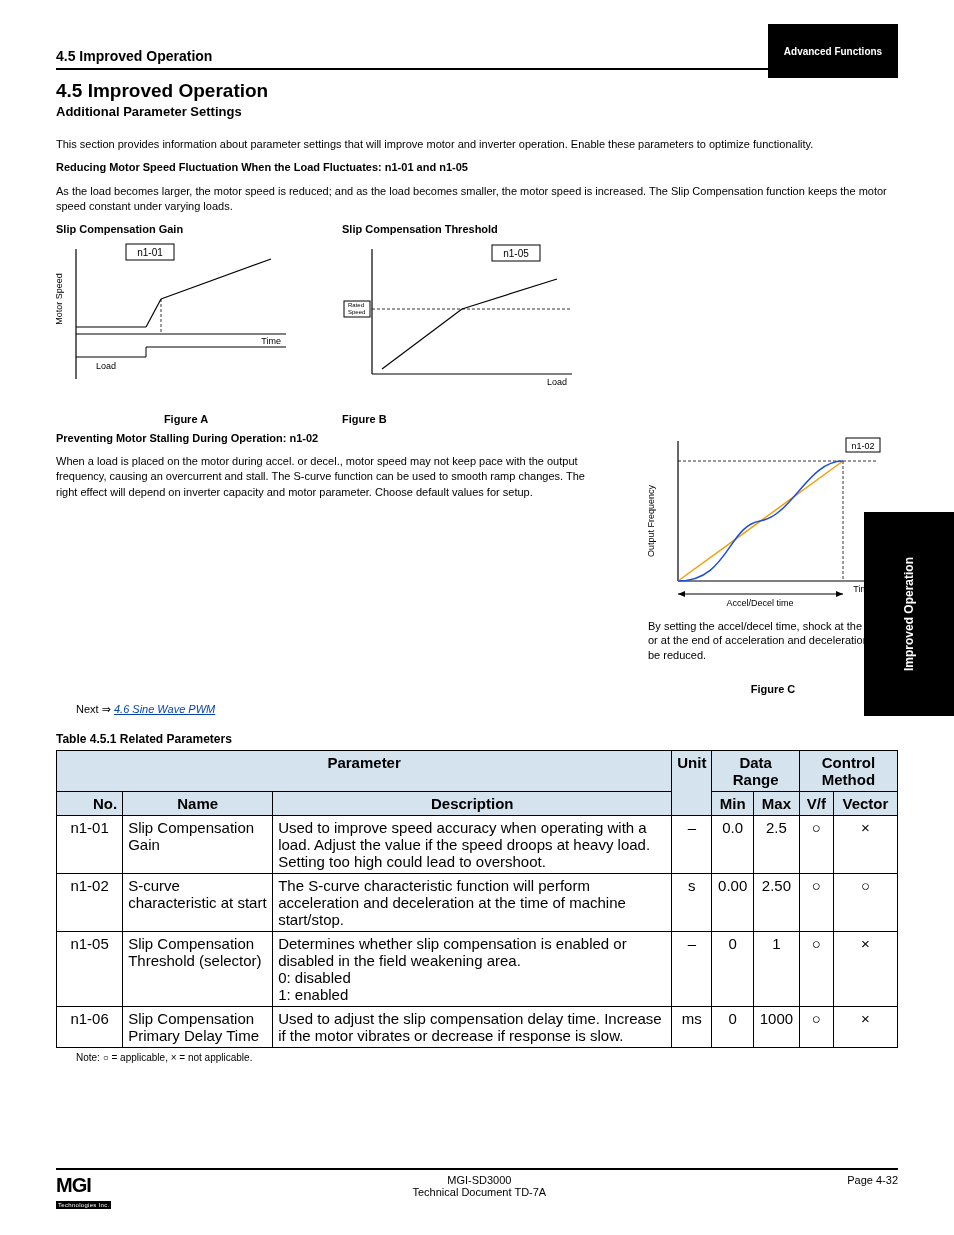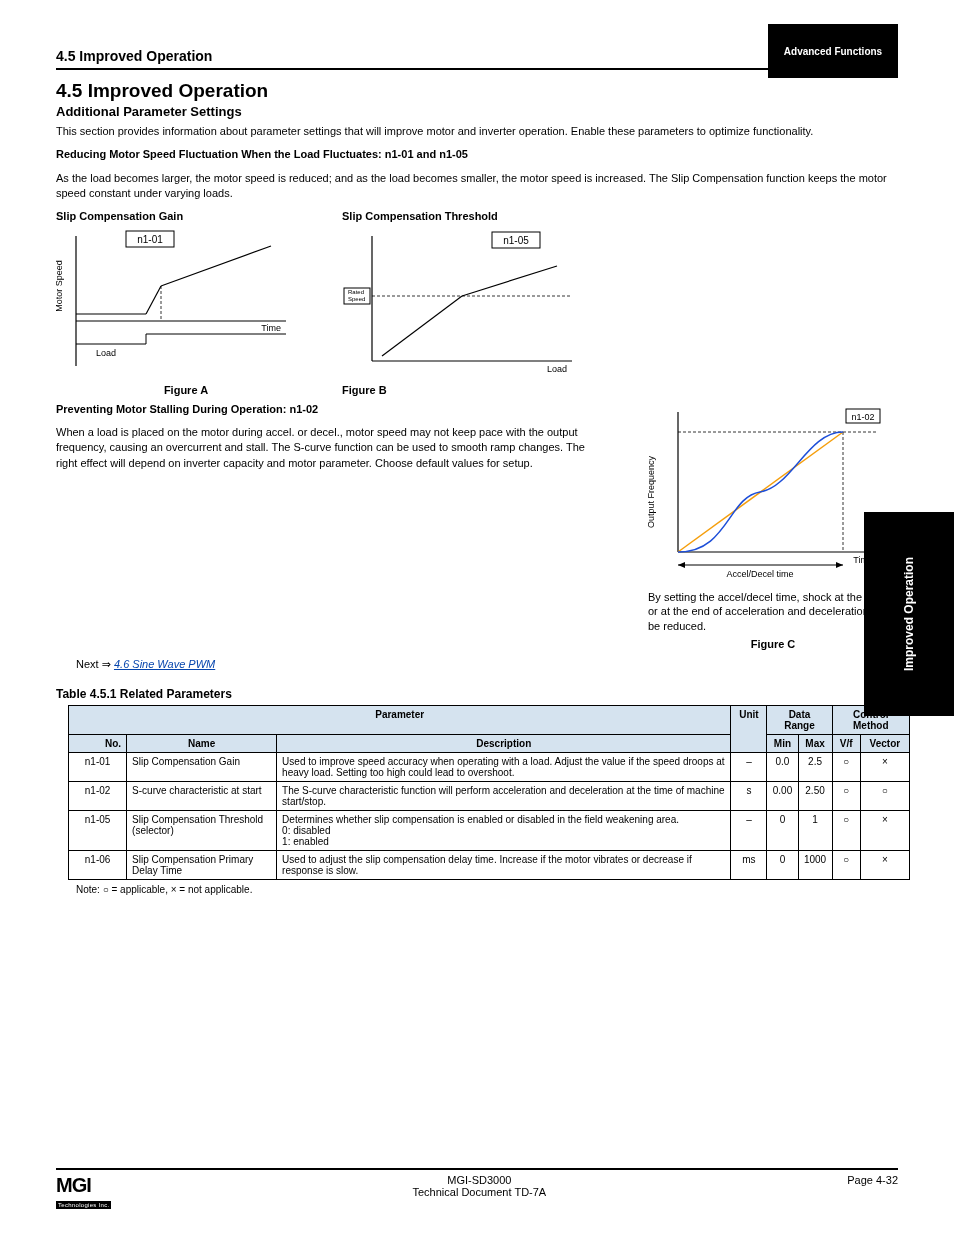--- a/index.html
+++ b/index.html
@@ -3,38 +3,38 @@
 <meta charset="utf-8">
 <style>
   * { box-sizing: border-box; margin: 0; padding: 0; }
   body { font-family: Arial, Helvetica, sans-serif; width: 954px; height: 1235px; position: relative; color: #000; background: #fff; }
   .page { padding: 48px 56px 0 56px; position: relative; height: 100%; }
   .header { border-bottom: 2px solid #000; padding-bottom: 4px; margin-bottom: 10px; position: relative; }
   .header-title { font-size: 14px; font-weight: bold; }
   .black-box-top { position: absolute; top: -24px; right: 0; width: 130px; height: 54px; background: #000; color: #fff; font-size: 10px; font-weight: bold; display: flex; align-items: center; justify-content: center; text-align: left; }
 
   .section-title { font-size: 19px; font-weight: bold; margin-top: 6px; margin-bottom: 2px; }
-  .section-sub { font-size: 13px; font-weight: bold; margin-bottom: 5px; }
+  .section-sub { font-size: 13px; font-weight: bold; margin-bottom: 18px; }
   .body-text { font-size: 11px; line-height: 1.4; margin-bottom: 8px; }
 
   .figs-row { display: flex; gap: 26px; margin-top: 4px; margin-bottom: 6px; }
   .fig-block { }
   .fig-title { font-size: 11px; font-weight: bold; margin-bottom: 4px; }
   .svg-box { }
-  .fig-caption { font-size: 11px; margin-top: 4px; }
+  .fig-caption { font-size: 11px; margin-top: 20px; }
   .fig-desc { font-size: 11px; line-height: 1.35; margin-top: 4px; }
 
   .side-tab { position: absolute; right: 0; top: 512px; width: 90px; height: 204px; background: #000; color: #fff; display: flex; align-items: center; justify-content: center; }
   .side-tab-inner { transform: rotate(-90deg); white-space: nowrap; font-size: 12px; font-weight: bold; }
 
   .next-topic { font-size: 11px; margin-top: 8px; margin-left: 20px; }
   .next-topic a { color: #0645ad; text-decoration: underline; font-style: italic; }
 
   .table-title { font-size: 12px; font-weight: bold; margin-top: 16px; margin-bottom: 4px; }
-  table.param { border-collapse: collapse; width: 100%; font-size: 10px; margin-left: 12px; }
+  table.param { border-collapse: collapse; width: 100%; font-size: 15px; }
   table.param th, table.param td { border: 1px solid #000; padding: 3px 5px; vertical-align: top; }
   table.param th { background: #d5e3ef; font-weight: bold; text-align: center; }
   table.param td.center { text-align: center; }
   table.param .no-col { width: 44px; text-align: center; padding-left: 36px; }
   table.param .name-col { width: 150px; }
   table.param .unit-col { width: 36px; text-align: center; }
 
   .footnote { font-size: 10px; margin-top: 4px; padding-left: 20px; }
 
   .footer { position: absolute; bottom: 26px; left: 0; right: 0; padding: 0 56px; }

